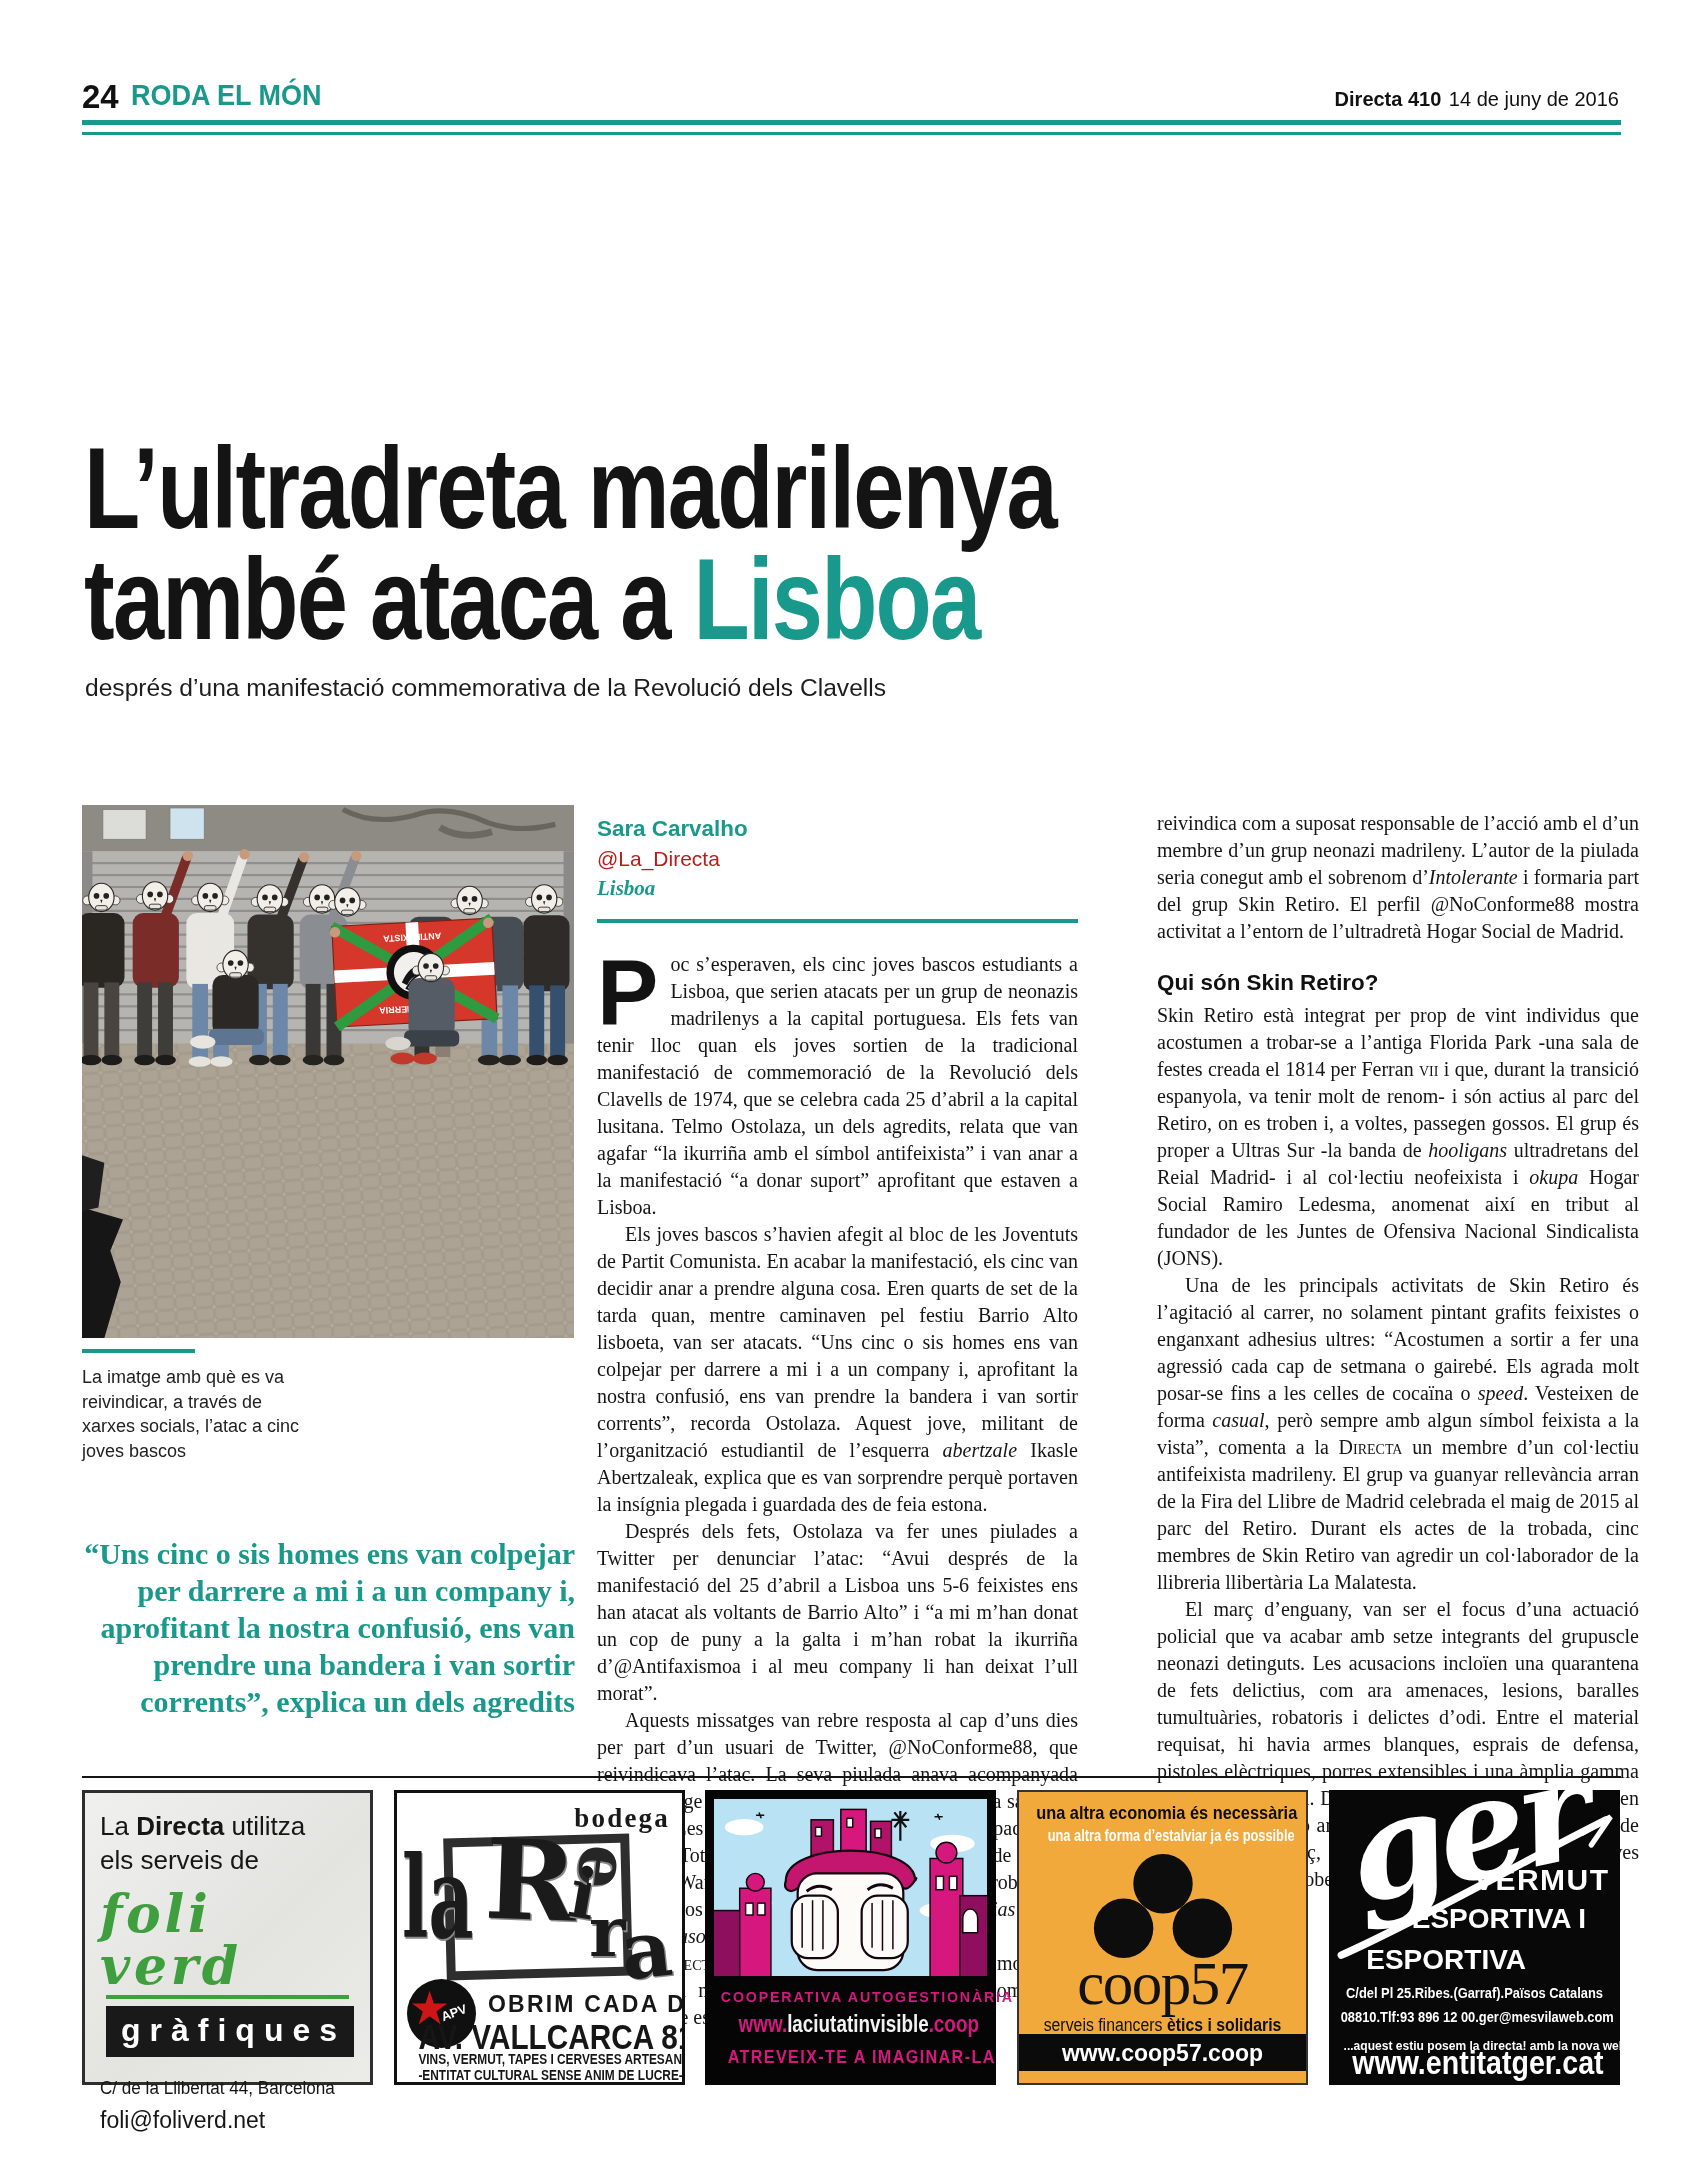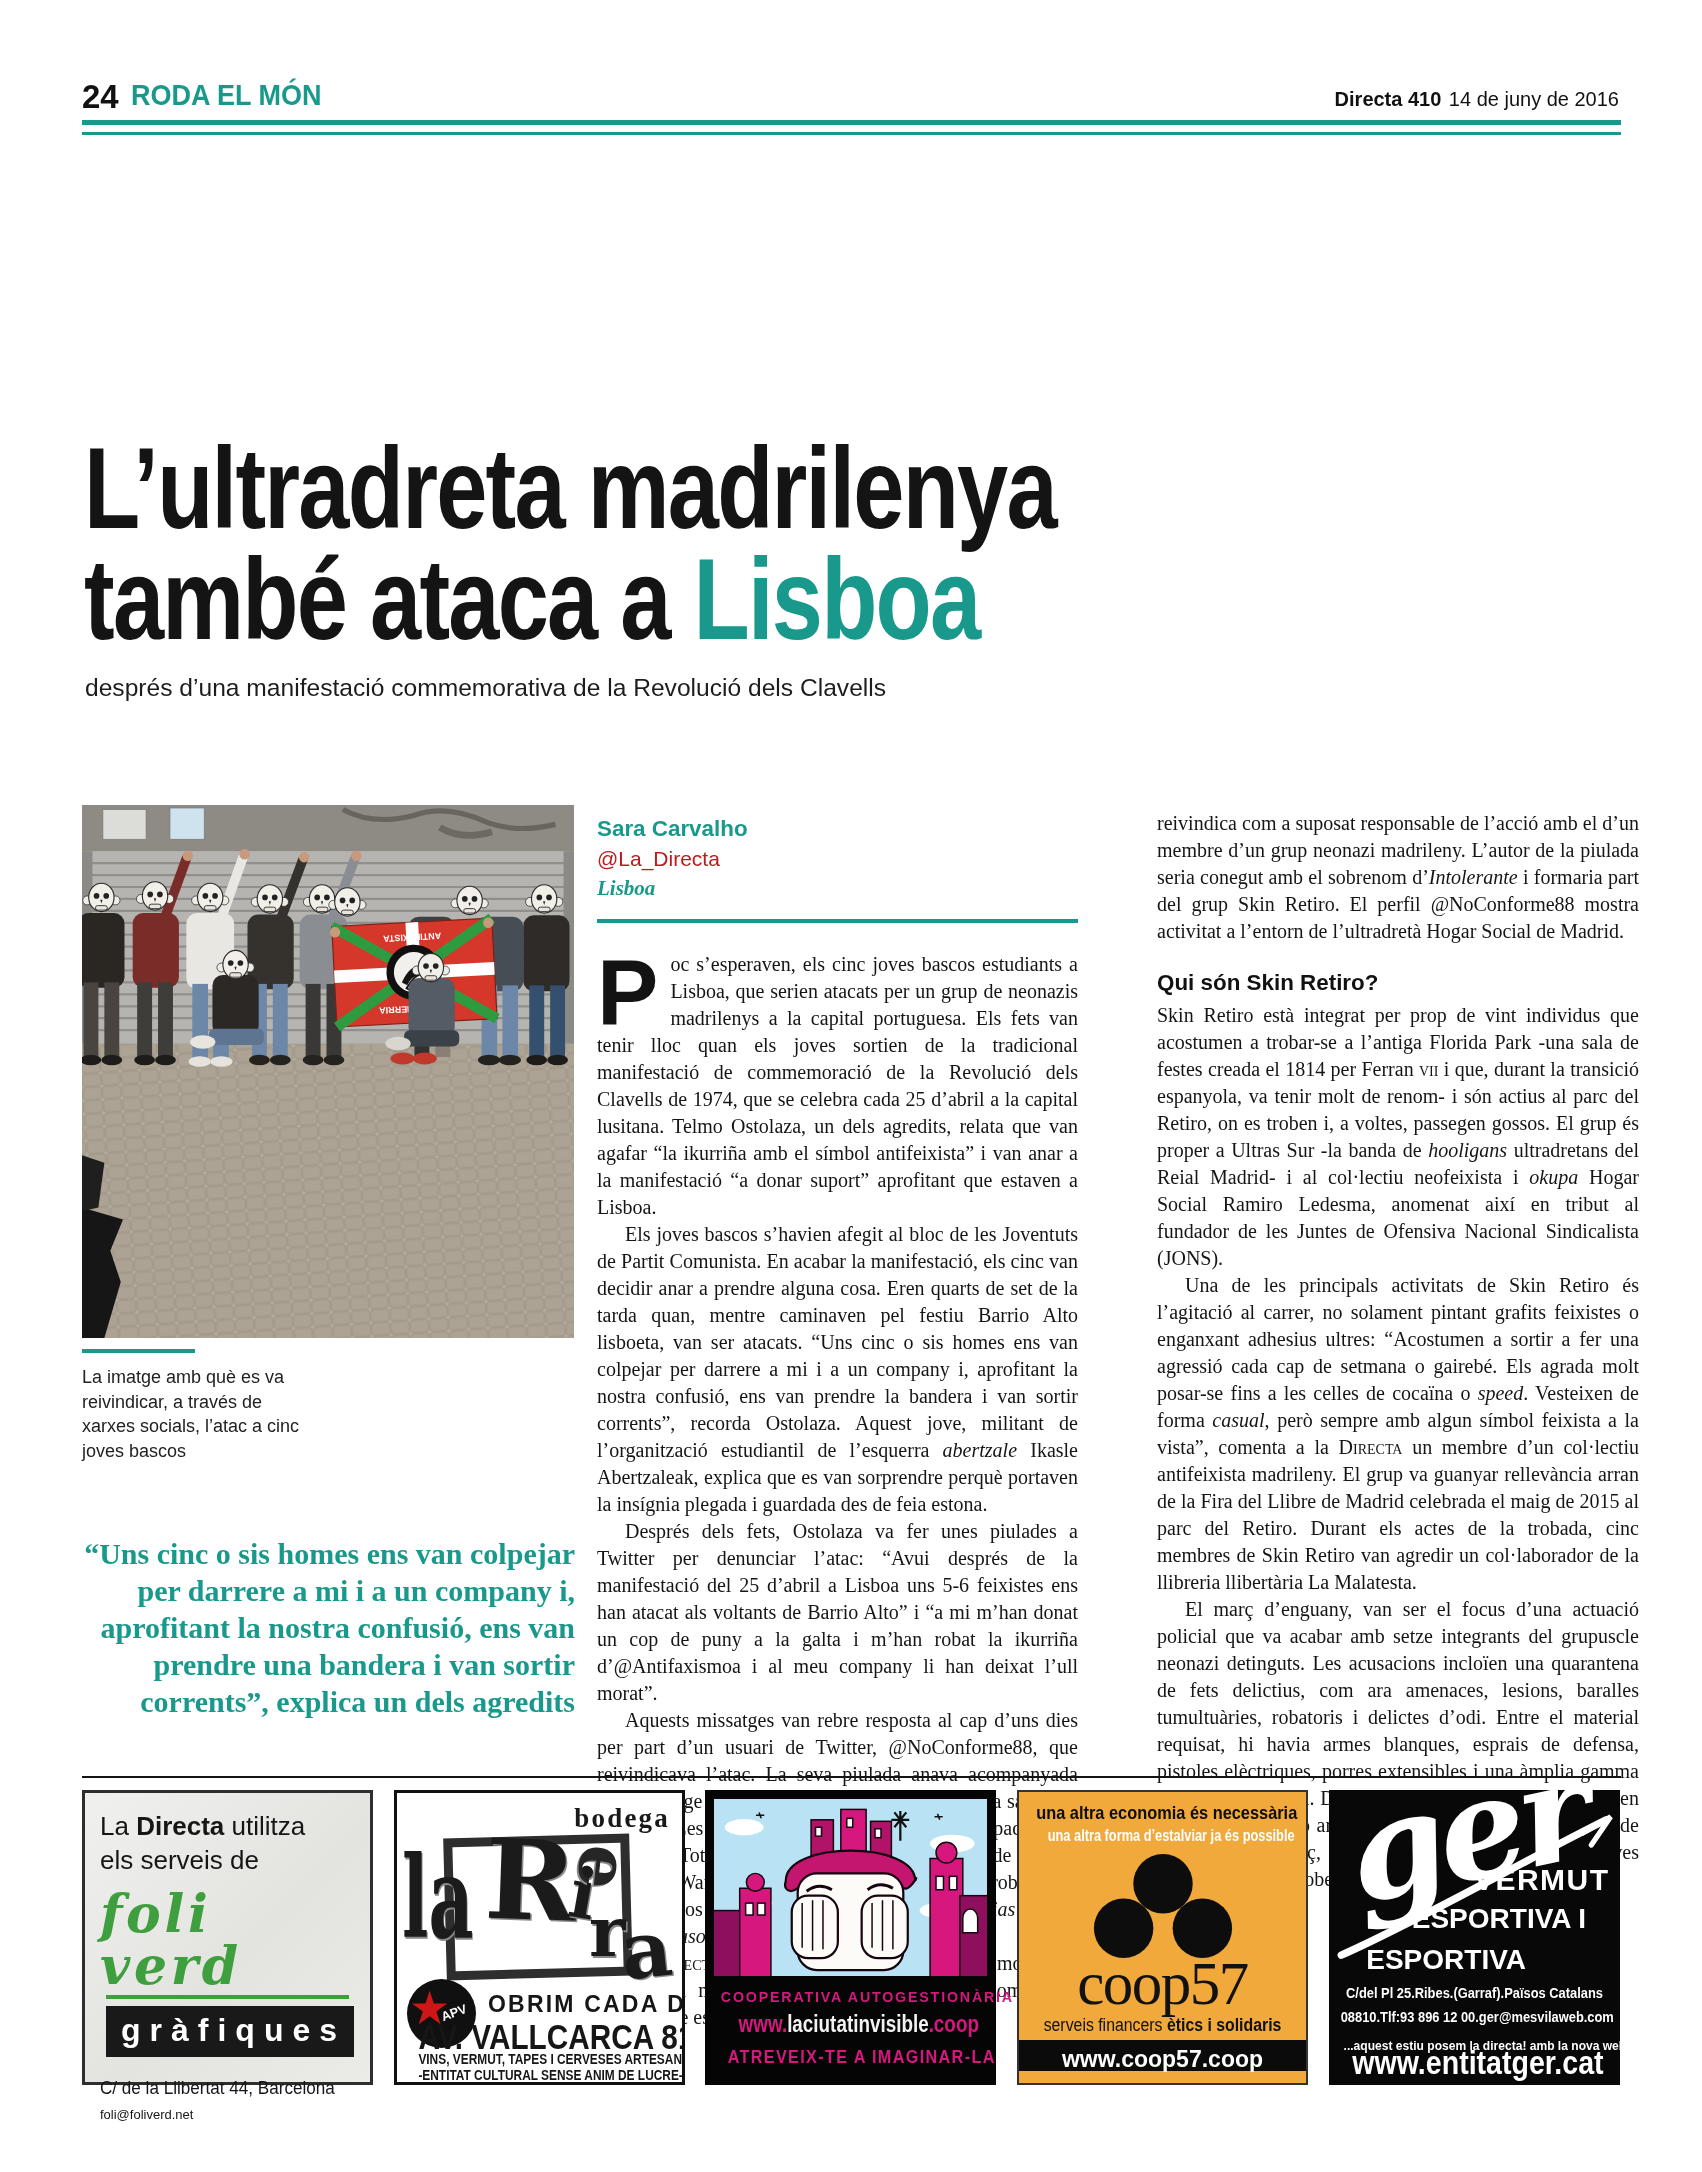--- a/index.html
+++ b/index.html
@@ -59,21 +59,21 @@
   .ad{position:absolute;top:1790px;width:291px;height:295px;}
 
   
   .ad1{left:82px;background:linear-gradient(135deg,#f0f0ee 0%,#e3e3e0 55%,#ebebe8 100%);border:3px solid #2e2e2e;padding:18px 15px;}
   .ad1 .l1,.ad1 .l2{font-size:26px;color:#161616;}
   .ad1 .l2{margin-top:3px;}
   .ad1 .brand{font-family:"DejaVu Serif",serif;font-style:italic;font-weight:700;color:var(--green);font-size:52px;margin-top:12px;letter-spacing:3.7px;line-height:52px;}
   .ad1 .brand-underline{height:3.7px;background:var(--green);width:243px;margin:3px 0 0 6px;}
   .ad1 .gfx{display:inline-block;background:#191919;color:#fff;font-size:32px;font-weight:700;letter-spacing:9px;padding:6px 7.5px 8.2px 15px;margin:7.5px 0 0 6px;}
   .ad1 .addr{font-size:18px;margin-top:21px;transform:scaleX(.95);transform-origin:left;white-space:nowrap;}
-  .ad1 .email{font-size:13px;margin-top:7.5px;}
+  .ad1 .email{font-size:23px;margin-top:7.5px;}
 
   
   .ad2{left:394px;background:#ffffff;border:3.7px solid #101010;position:absolute;overflow:hidden;}
   .ad2 .bodega{position:absolute;top:10.4px;right:12px;font-family:"Liberation Serif",serif;font-weight:700;font-size:27px;letter-spacing:2.2px;color:#191919;}
   .ad2 .frame{position:absolute;left:48px;top:43px;width:186px;height:142px;border:9.7px solid #1c1c1c;transform:rotate(-1.5deg);opacity:.92;}
   .ad2 .lt{position:absolute;font-family:"DejaVu Serif",serif;font-weight:700;color:#1b1b1b;line-height:1;text-shadow:1.5px 1.5px 0 #8a8a8a;}
   .ad2 .L0{left:4.5px;top:49px;font-size:112px;transform:scaleX(.62);transform-origin:left top;}
   .ad2 .L1{left:88px;top:33px;font-size:110px;transform:rotate(2deg);}
   .ad2 .L2{left:173px;top:66px;font-size:69px;transform:rotate(10deg);}
   .ad2 .L3{left:185px;top:40px;font-size:69px;transform:rotate(96deg);color:#262626;}
@@ -95,21 +95,21 @@
   .ad3 .url .mid{color:#f2f2f2;}
   .ad3 .t3{color:var(--magenta);font-size:18px;letter-spacing:1.5px;margin-top:9px;font-weight:600;transform:scaleX(.9);white-space:nowrap;}
 
   
   .ad4{left:1017px;background:var(--orange);border:2.2px solid #333;text-align:center;overflow:hidden;}
   .ad4 .t1{font-size:18.6px;font-weight:800;margin-top:10.4px;color:#0d0d0d;transform:scaleX(.88);white-space:nowrap;}
   .ad4 .t2{font-size:16px;font-weight:800;color:#fff;margin-top:2.2px;transform:scaleX(.8);white-space:nowrap;}
   .ad4 .dots{display:block;margin:9px auto 0;}
   .ad4 .brand{font-family:"Liberation Serif",serif;font-size:61px;color:#121212;margin-top:-6px;letter-spacing:-1.5px;line-height:63px;}
   .ad4 .t3{font-size:18px;color:#111;margin-top:0;transform:scaleX(.88);white-space:nowrap;}
-  .ad4 .bar{position:absolute;left:0;right:0;bottom:12px;height:31px;background:#0b0b0b;color:#fff;font-size:23px;font-weight:800;line-height:39px;}
+  .ad4 .bar{position:absolute;left:0;right:0;bottom:12px;height:37px;background:#0b0b0b;color:#fff;font-size:23px;font-weight:800;line-height:39px;}
 
   
   .ad5{left:1329px;background:#080808;color:#fff;overflow:hidden;}
   .ad5 .brand{position:absolute;left:18px;top:-34px;font-family:"DejaVu Serif",serif;font-style:italic;font-weight:700;font-size:138px;letter-spacing:-6px;transform:rotate(-12deg);color:#fff;line-height:1.1;}
   .ad5 .swoosh{position:absolute;left:0;top:0;}
   .ad5 .e1{position:absolute;right:10.4px;top:73px;font-size:30px;font-weight:800;letter-spacing:1.5px;}
   .ad5 .e2{position:absolute;right:34px;top:113px;font-size:28px;font-weight:800;}
   .ad5 .e3{position:absolute;right:94px;top:154px;font-size:28px;font-weight:800;}
   .ad5 .a1{position:absolute;left:0;width:100%;top:195px;text-align:center;font-size:14px;font-weight:700;transform:scaleX(.92);white-space:nowrap;}
   .ad5 .a2{position:absolute;left:0;width:100%;top:219px;text-align:center;font-size:14px;font-weight:700;transform:scaleX(.92);white-space:nowrap;}

